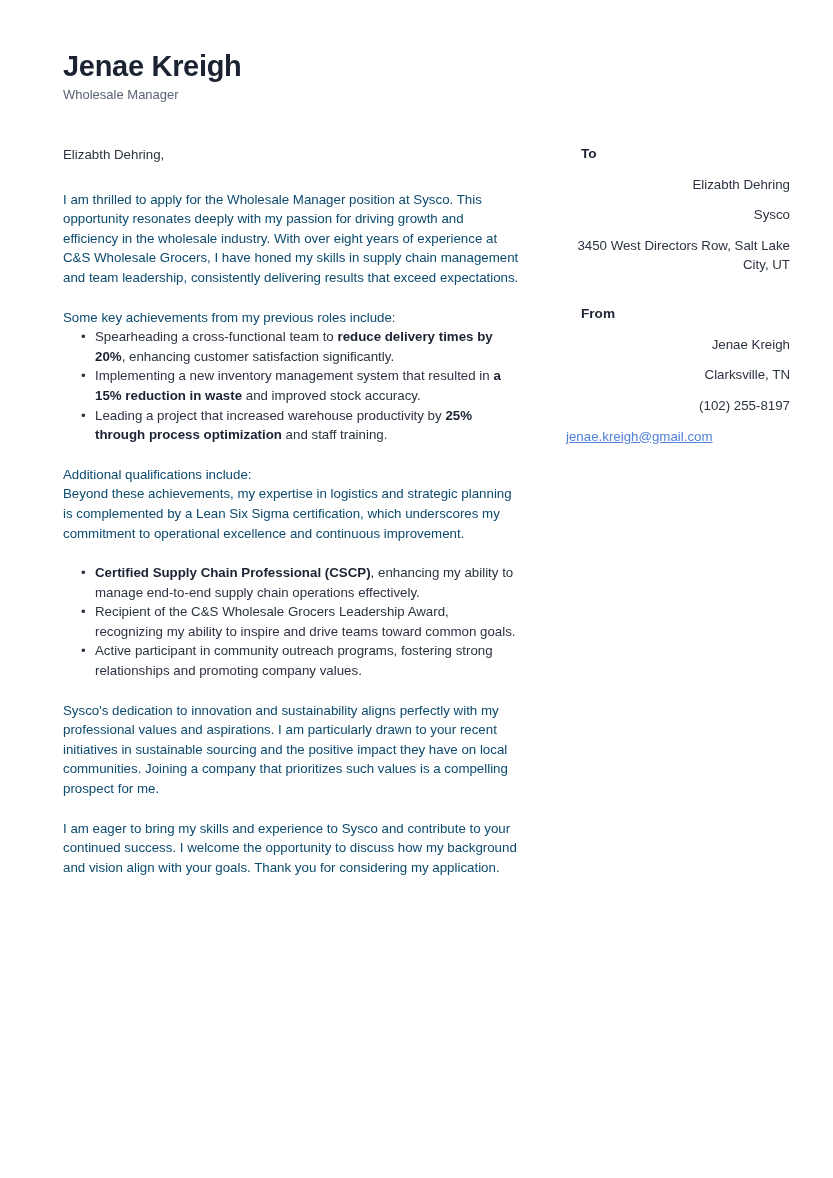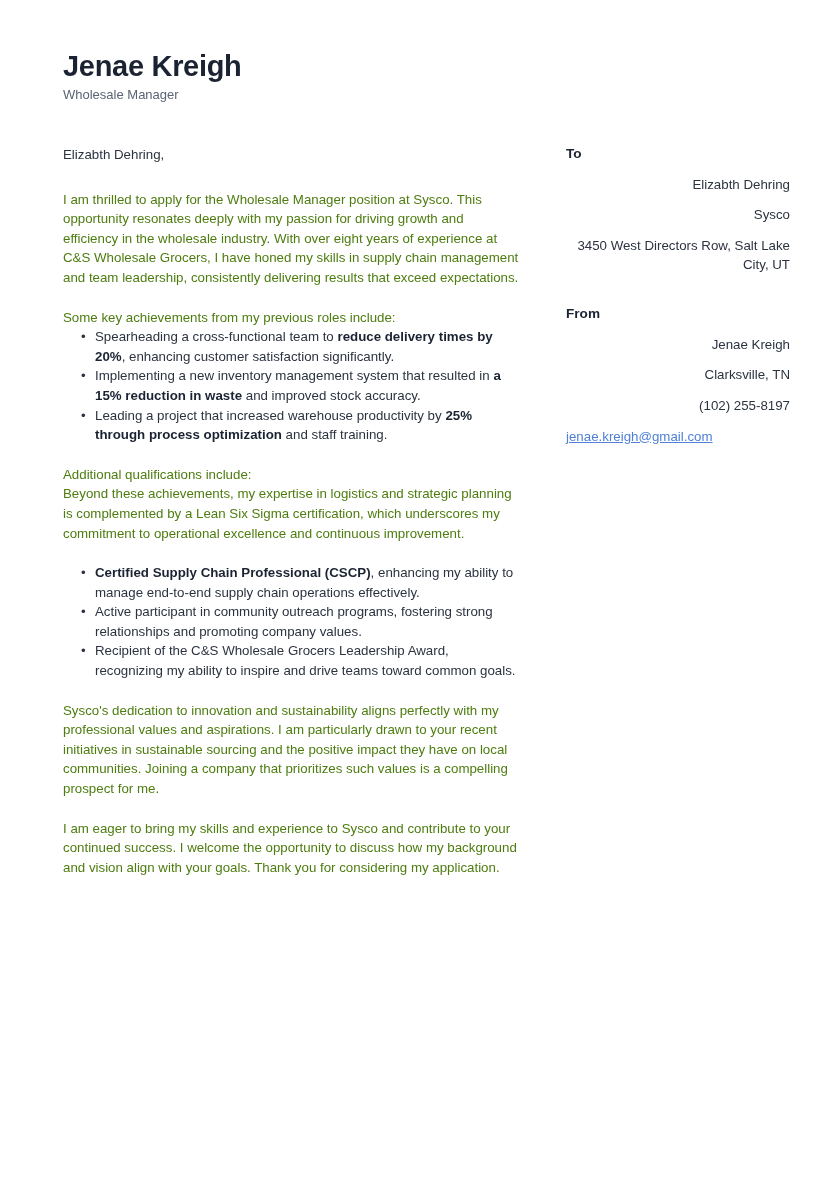--- a/index.html
+++ b/index.html
@@ -72,21 +72,21 @@
   
   .salutation {
     font-size: 13.3px;
     line-height: 19.6px;
     color: #2c3340;
     margin: 0 0 25px 0;
   }
   .para {
     font-size: 13.3px;
     line-height: 19.6px;
-    color: #4d7c0f;
+    color: #0c4a6e;
     margin: 0 0 20px 0;
   }
   .para.tight {
     margin-bottom: 0;
   }
   .para b, .bullets b {
     font-weight: 700;
     color: #1b2333;
   }
 
@@ -111,21 +111,21 @@
     font-size: 13.3px;
     line-height: 19.6px;
     color: #2c3340;
   }
 
   
   .side-heading {
     font-size: 13.6px;
     font-weight: 700;
     color: #1b2333;
-    margin: 0 0 12px 0;
+    margin: 0 0 12px 15px;
     line-height: 1.3;
   }
   .side-heading.from-heading {
     margin-top: 30px;
   }
   .side-line {
     font-size: 13.3px;
     line-height: 19.6px;
     color: #2c3340;
     margin: 0 0 11px 0;
@@ -178,24 +178,24 @@
 
       <p class="para tight">Additional qualifications include:</p>
 
       <p class="para">Beyond these achievements, my expertise in logistics and strategic planning is complemented by a Lean Six Sigma certification, which underscores my commitment to operational excellence and continuous improvement.</p>
 
       <ul class="bullets">
         <li>
           <span></span><b>Certified Supply Chain Professional (CSCP)</b><span>, enhancing my ability to manage end-to-end supply chain operations effectively.</span>
         </li>
         <li>
+          <span>Recipient of the C&amp;S Wholesale Grocers Leadership Award, recognizing my ability to inspire and drive teams toward common goals.</span><b></b><span></span>
+        </li>
+        <li>
           <span>Active participant in community outreach programs, fostering strong relationships and promoting company values.</span><b></b><span></span>
-        </li>
-        <li>
-          <span>Recipient of the C&amp;S Wholesale Grocers Leadership Award, recognizing my ability to inspire and drive teams toward common goals.</span><b></b><span></span>
         </li>
       </ul>
 
       <p class="para">Sysco's dedication to innovation and sustainability aligns perfectly with my professional values and aspirations. I am particularly drawn to your recent initiatives in sustainable sourcing and the positive impact they have on local communities. Joining a company that prioritizes such values is a compelling prospect for me.</p>
 
       <p class="para">I am eager to bring my skills and experience to Sysco and contribute to your continued success. I welcome the opportunity to discuss how my background and vision align with your goals. Thank you for considering my application.</p>
 
     </div>
 
     <div class="side-col">

